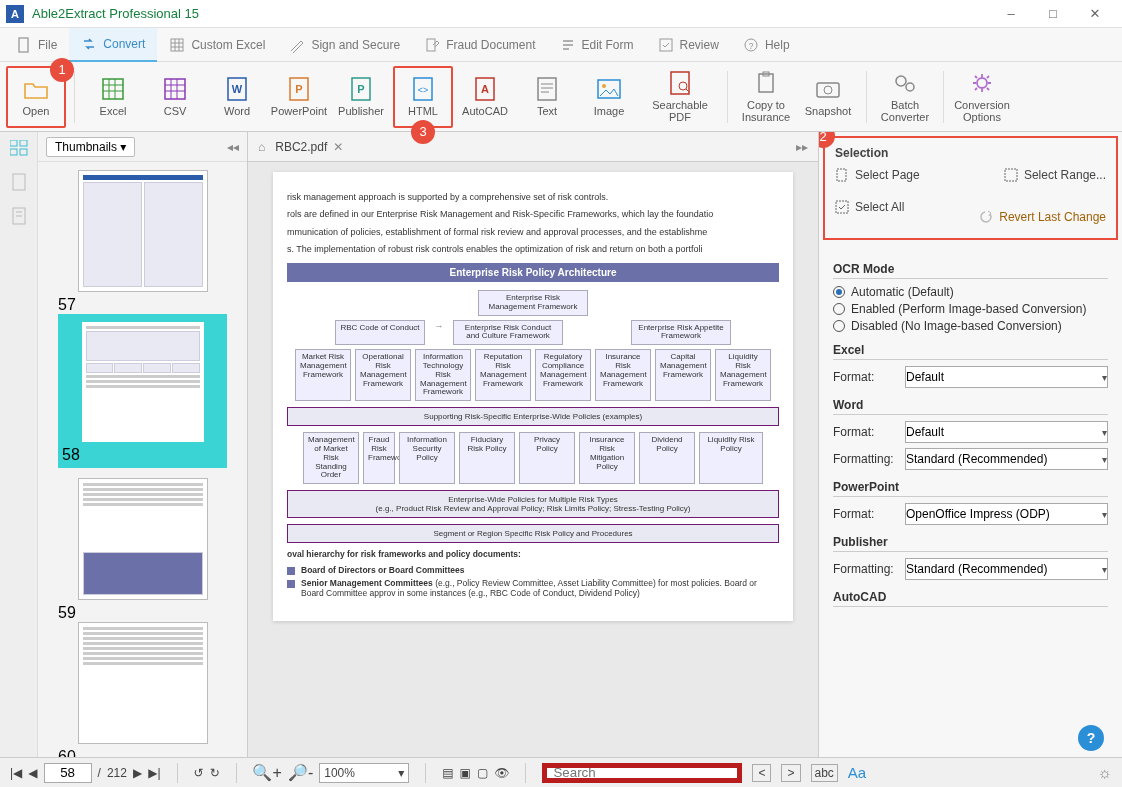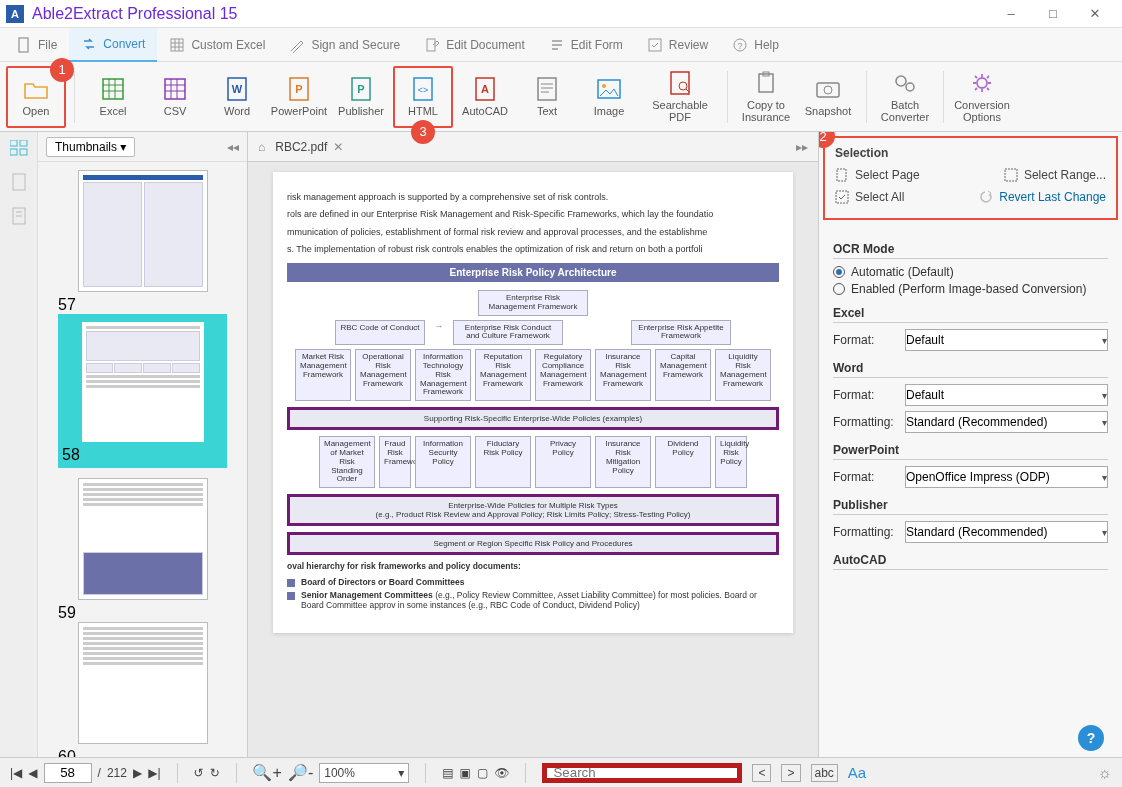--- a/index.html
+++ b/index.html
@@ -1,21 +1,21 @@
 <!DOCTYPE html>
 <html><head>
 <meta charset="utf-8">
 <style>
 * { box-sizing: border-box; margin: 0; padding: 0; font-family: "Segoe UI", Tahoma, sans-serif; }
 html, body { width: 1122px; height: 787px; overflow: hidden; background: #f0f0f0; }
 
 
 .titlebar { height: 28px; background: #fff; display: flex; align-items: center; padding: 0 6px; border-bottom: 1px solid #e0e0e0; }
 .titlebar .app-icon { width: 18px; height: 18px; background: #2a5caa; display: inline-flex; align-items: center; justify-content: center; color: #fff; font-size: 11px; font-weight: bold; margin-right: 8px; }
-.titlebar .title { font-size: 16px; color: #6d28d9; flex: 1; }
+.titlebar .title { font-size: 13px; color: #15803d; flex: 1; }
 .win-btn { width: 42px; height: 28px; display: flex; align-items: center; justify-content: center; color: #666; font-size: 13px; }
 
 
 .menubar { height: 34px; background: #f7f7f7; display: flex; align-items: center; padding: 0 4px; border-bottom: 1px solid #ddd; }
 .menu-item { display: flex; align-items: center; gap: 6px; padding: 0 12px; height: 34px; font-size: 12px; color: #777; }
 .menu-item.active { background: #e8f3fb; border-bottom: 2px solid #57b3e6; color: #3a8bc8; }
 .menu-icon { width: 16px; height: 16px; display: inline-block; }
 
 
 .ribbon { height: 70px; background: #f7f7f7; display: flex; align-items: center; padding: 4px 6px; gap: 2px; border-bottom: 1px solid #ccc; }
@@ -48,32 +48,32 @@
 
 .doc-area { flex: 1; display: flex; flex-direction: column; background: #e9e9e9; overflow:hidden; }
 .doc-tabs { height: 30px; display: flex; align-items: center; padding: 0 10px; font-size: 12px; gap: 10px; border-bottom:1px solid #ccc; background:#f3f3f3; }
 .doc-tabs .tab { display:flex; align-items:center; gap:6px; color:#444; }
 .doc-view { flex:1; overflow:hidden; position:relative; padding: 10px 0 0 0; }
 .page { width: 520px; background:#fff; margin: 0 auto; box-shadow: 0 1px 4px rgba(0,0,0,0.15); padding: 20px 14px; font-size: 9px; color:#333; }
 .page p { margin-bottom:6px; line-height:1.25; }
 .chart-title { background:#6b71a8; color:#fff; text-align:center; padding:4px; font-size:10px; font-weight:bold; margin:8px 0; }
 .node { border:1px solid #aab; background:#eef; font-size:8px; text-align:center; padding:3px 4px; line-height:1.1; }
 .row-nodes { display:flex; gap:4px; justify-content:center; margin:4px 0; }
-.band { background:#e8e9f3; border:3px solid #701a75; text-align:center; font-size:8px; padding:4px; margin:6px 0; }
+.band { background:#e8e9f3; border:1px solid #701a75; text-align:center; font-size:8px; padding:4px; margin:6px 0; }
 .bullets { font-size:8.5px; }
 .bullets .b { display:flex; gap:6px; margin:3px 0; }
 .bullets .sq { width:8px; height:8px; background:#6b71a8; margin-top:2px; flex-shrink:0;}
 
 .right-panel { width: 304px; background:#f7f7f7; border-left:1px solid #ccc; display:flex; flex-direction:column; font-size:12px; overflow:hidden; position:relative;}
 .sel-box { border:2px solid #e74c3c; margin:4px; padding:8px 10px 14px 10px; position:relative;}
 .sel-box .badge2 { position:absolute; left:-14px; top:-14px; width:24px; height:24px; border-radius:12px; background:#e74c3c; color:#fff; display:flex; align-items:center; justify-content:center; font-size:13px; }
 .panel-h { font-weight:bold; color:#444; margin-bottom:6px; font-size:12px;}
 .sel-row { display:flex; justify-content:space-between; margin-top:8px; font-size:12px;}
 .sel-link { display:flex; align-items:center; gap:6px; color:#444; }
-.sel-link.dis { color:#0369a1; }
+.sel-link.dis { color:#a16207;margin-top:20px; }
 .panel-body { padding: 8px 14px; overflow:auto; flex:1;}
 .section-h { font-weight:bold; font-size:12px; color:#333; border-bottom:1px solid #ccc; padding-bottom:2px; margin:10px 0 6px 0;}
 .radio-row { display:flex; align-items:center; gap:6px; margin:3px 0; font-size:12px; color:#333;}
 .radio { width:12px; height:12px; border:1px solid #555; border-radius:50%; display:inline-flex; align-items:center; justify-content:center;}
 .radio.checked::after { content:""; width:6px; height:6px; background:#2a6fb5; border-radius:50%;}
 .form-row { display:flex; align-items:center; gap:8px; margin:5px 0;}
 .form-row label { width:64px; font-size:12px; color:#333;}
 .combo { flex:1; height:22px; border:1px solid #aaa; background:#fff; display:flex; align-items:center; justify-content:space-between; padding:0 0; font-size:12px;}
 .combo .caret { font-size:10px; color:#555;}
 .help-fab { position:absolute; right:18px; bottom:6px; width:26px; height:26px; border-radius:13px; background:#2a8fd6; color:#fff; display:flex; align-items:center; justify-content:center; font-weight:bold; font-size:14px;}
@@ -122,21 +122,21 @@
       <svg class="menu-icon" viewBox="0 0 16 16">
         <path d="M2 14 L12 4 l2 2 L4 16" stroke="#999" fill="none"></path>
       </svg>
       <span>Sign and Secure</span>
     </div>
   <div class="menu-item">
       <svg class="menu-icon" viewBox="0 0 16 16">
         <rect x="3" y="2" width="8" height="12" fill="none" stroke="#999"></rect>
         <path d="M9 8l4-4 2 2-4 4" stroke="#999" fill="none"></path>
       </svg>
-      <span>Edit Document</span>
+      <span>Fraud Document</span>
     </div>
   <div class="menu-item">
       <svg class="menu-icon" viewBox="0 0 16 16">
         <path d="M3 4h10M3 8h10M3 12h6" stroke="#999" stroke-width="1.5"></path>
       </svg>
       <span>Edit Form</span>
     </div>
   <div class="menu-item">
       <svg class="menu-icon" viewBox="0 0 16 16">
         <rect x="2" y="2" width="12" height="12" fill="none" stroke="#999"></rect>
@@ -424,21 +424,21 @@
           </div>
         <div class="band">Supporting Risk-Specific Enterprise-Wide Policies (examples)</div>
         <div class="row-nodes" id="r3row">
             <div class="node" style="width: 56px;">Management of Market Risk Standing Order</div>
             <div class="node" style="width: 32px;">Fraud Risk Framework</div>
             <div class="node" style="width: 56px;">Information Security Policy</div>
             <div class="node" style="width: 56px;">Fiduciary Risk Policy</div>
             <div class="node" style="width: 56px;">Privacy Policy</div>
             <div class="node" style="width: 56px;">Insurance Risk Mitigation Policy</div>
             <div class="node" style="width: 56px;">Dividend Policy</div>
-            <div class="node" style="width: 32px;">Liquidity Risk Policy</div>
+            <div class="node" style="width: 64px;">Liquidity Risk Policy</div>
           </div>
         <div class="band">
           <div>Enterprise-Wide Policies for Multiple Risk Types</div>
           <div>(e.g., Product Risk Review and Approval Policy; Risk Limits Policy; Stress-Testing Policy)</div>
         </div>
         <div class="band">Segment or Region Specific Risk Policy and Procedures</div>
         <div class="bullets">
           <div style="font-weight:bold;margin:6px 0;">oval hierarchy for risk frameworks and policy documents:</div>
           <div class="b">
               <span class="sq"></span>
@@ -491,20 +491,24 @@
     <div class="panel-body">
       <div class="section-h">OCR Mode</div>
       <div class="radio-row">
           <span class="radio checked"></span>
           <span>Automatic (Default)</span>
         </div>
       <div class="radio-row">
           <span class="radio"></span>
           <span>Enabled (Perform Image-based Conversion)</span>
         </div>
+      <div class="radio-row">
+          <span class="radio"></span>
+          <span>Disabled (No Image-based Conversion)</span>
+        </div>
 
       <div class="section-h">Excel</div>
       <div class="form-row">
           <label>Format:</label>
           <div class="combo">
             <span>Default</span>
             <span class="caret">▾</span>
           </div>
         </div>
 

